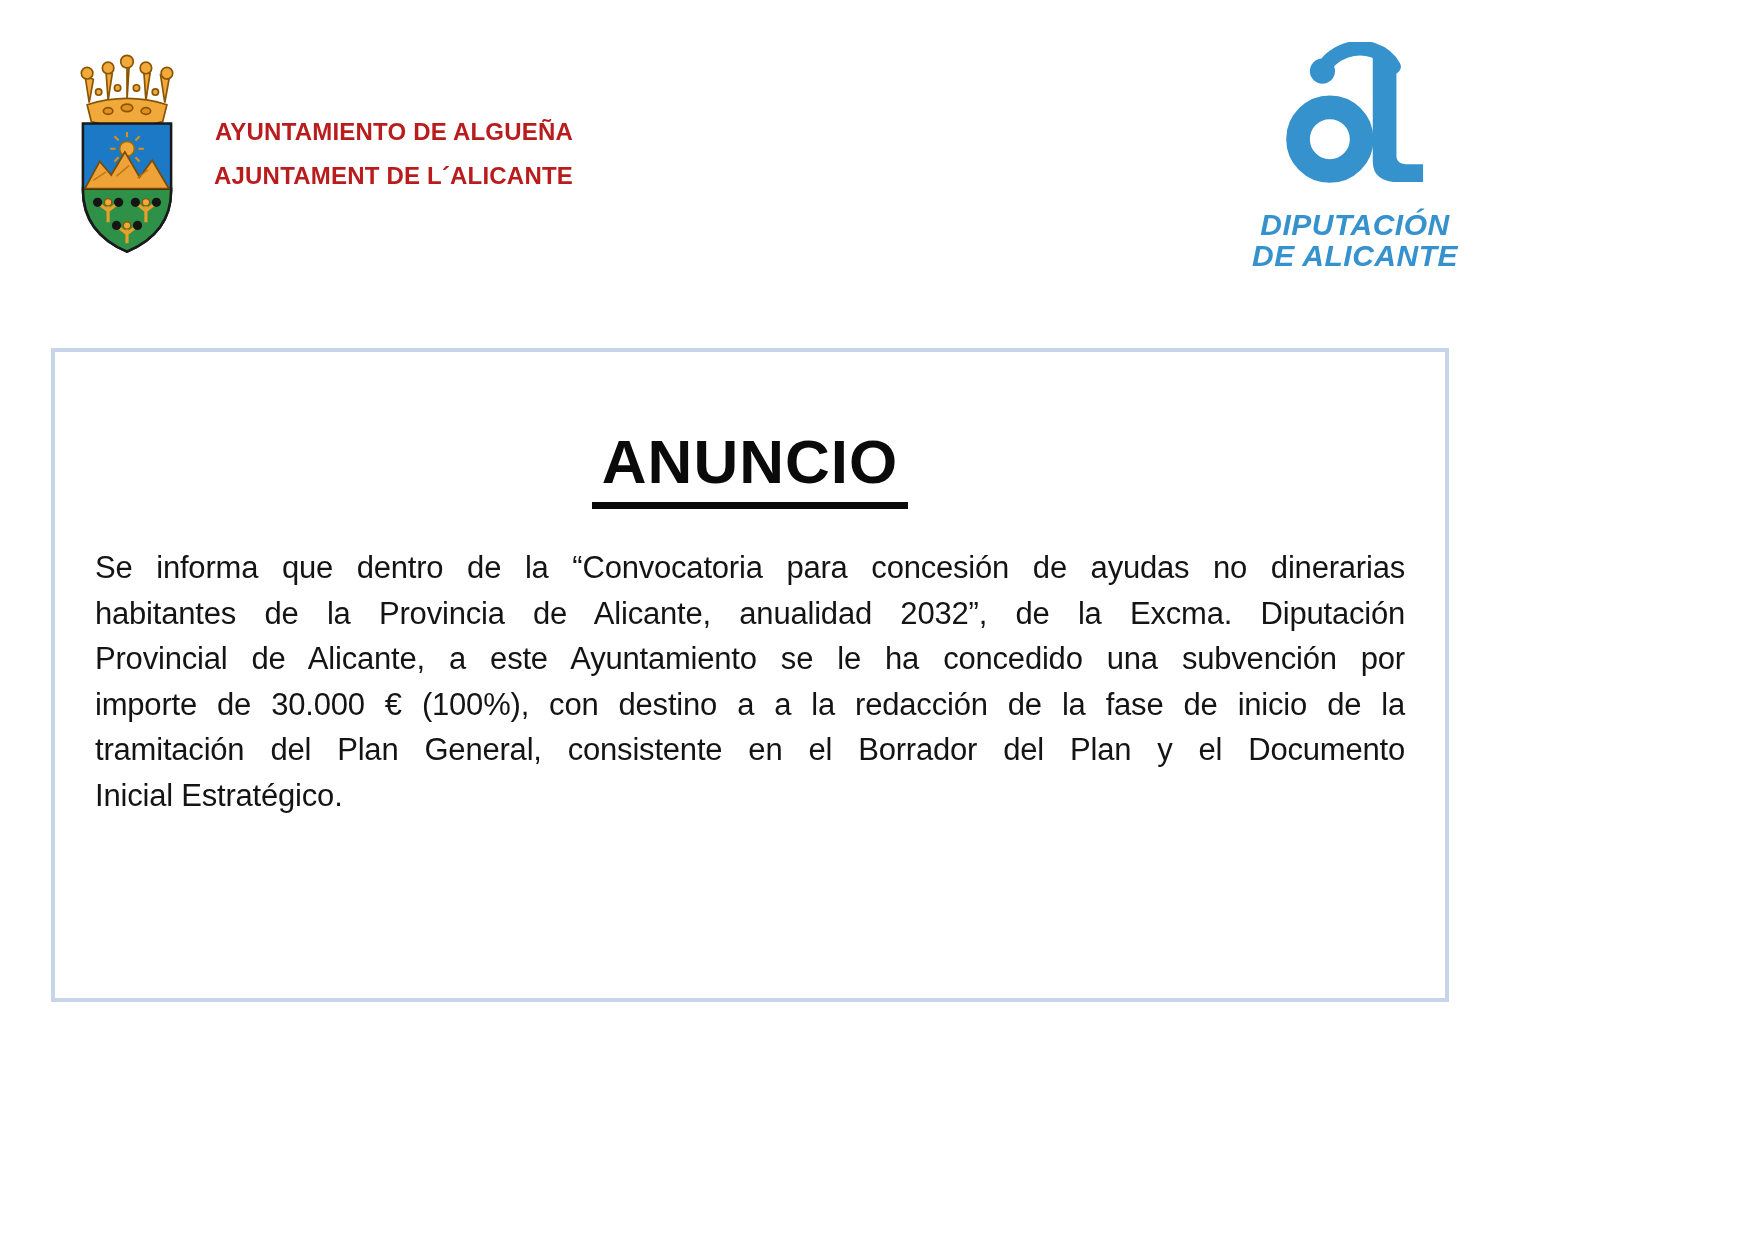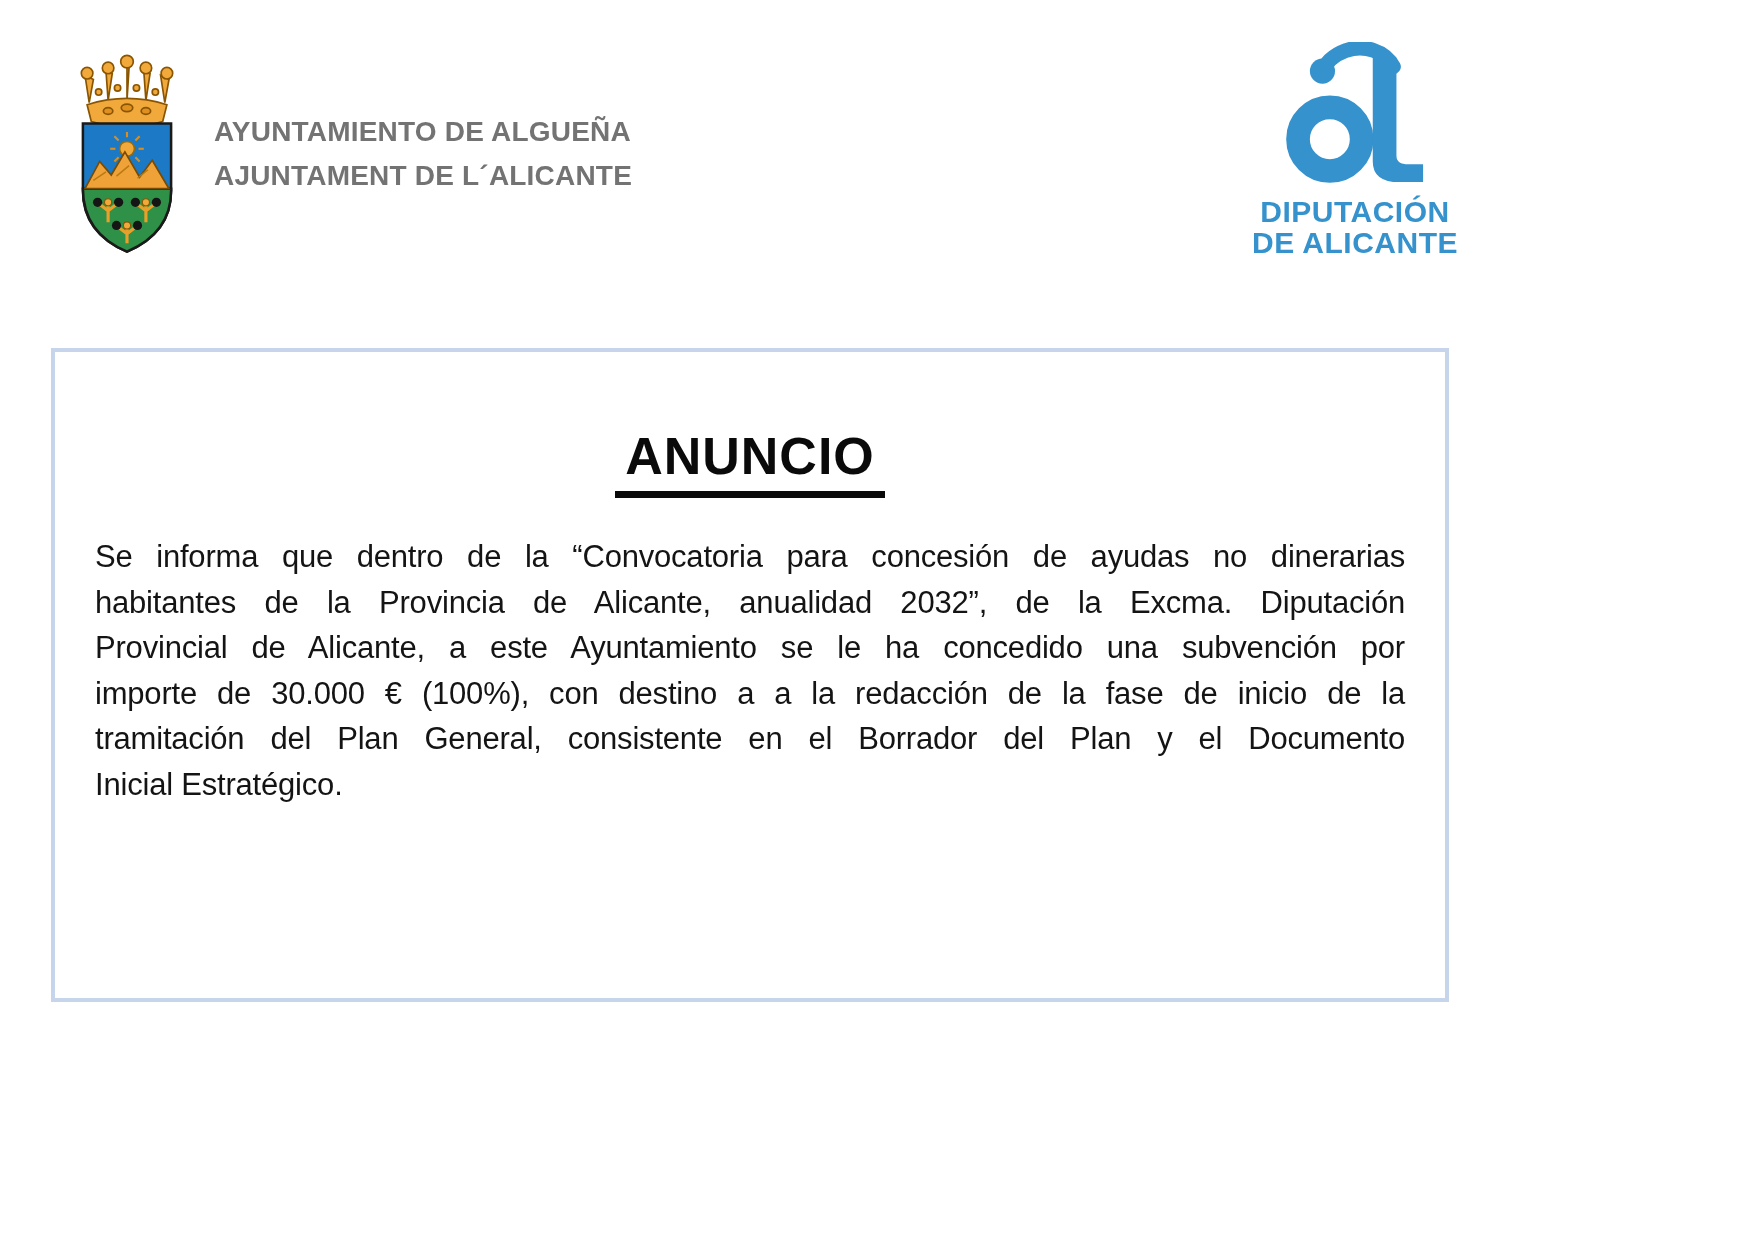--- a/index.html
+++ b/index.html
@@ -19,66 +19,68 @@
     left: 64px;
     top: 48px;
     width: 126px;
     height: 210px;
   }
   .muni-title {
     position: absolute;
     left: 214px;
     top: 110px;
     font-weight: bold;
-    font-size: 28px;
+    font-size: 24px;
     line-height: 44px;
-    color: #737373;
+    color: #b91c1c;
     letter-spacing: 0.2px;
     white-space: nowrap;
+    text-align: right;
   }
   .dip-block {
     position: absolute;
     left: 1248px;
     top: 42px;
     width: 214px;
     text-align: center;
   }
   .dip-glyph {
     display: block;
     width: 148px;
     height: 150px;
     margin: 0 auto;
   }
   .dip-text {
-    margin-top: 4px;
+    margin-top: 17px;
     color: #3592cd;
     font-weight: bold;
     font-size: 30px;
     line-height: 31px;
     letter-spacing: 0.5px;
     white-space: nowrap;
+    font-style: italic;
   }
 
   
   .announce-box {
     position: absolute;
     left: 51px;
     top: 348px;
     width: 1398px;
     height: 654px;
     border: 4px solid #c6d5eb;
     background: #ffffff;
   }
   .title-wrap {
     text-align: center;
     margin-top: 74px;
   }
   .announce-title {
     display: inline-block;
-    font-size: 52px;
+    font-size: 62px;
     font-weight: bold;
     color: #0a0a0a;
     letter-spacing: 1px;
     border-bottom: 7px solid #0a0a0a;
     padding: 0 10px 5px 10px;
   }
   .announce-body {
     margin: 36px 40px 0 40px;
     color: #141414;
     font-size: 31px;

